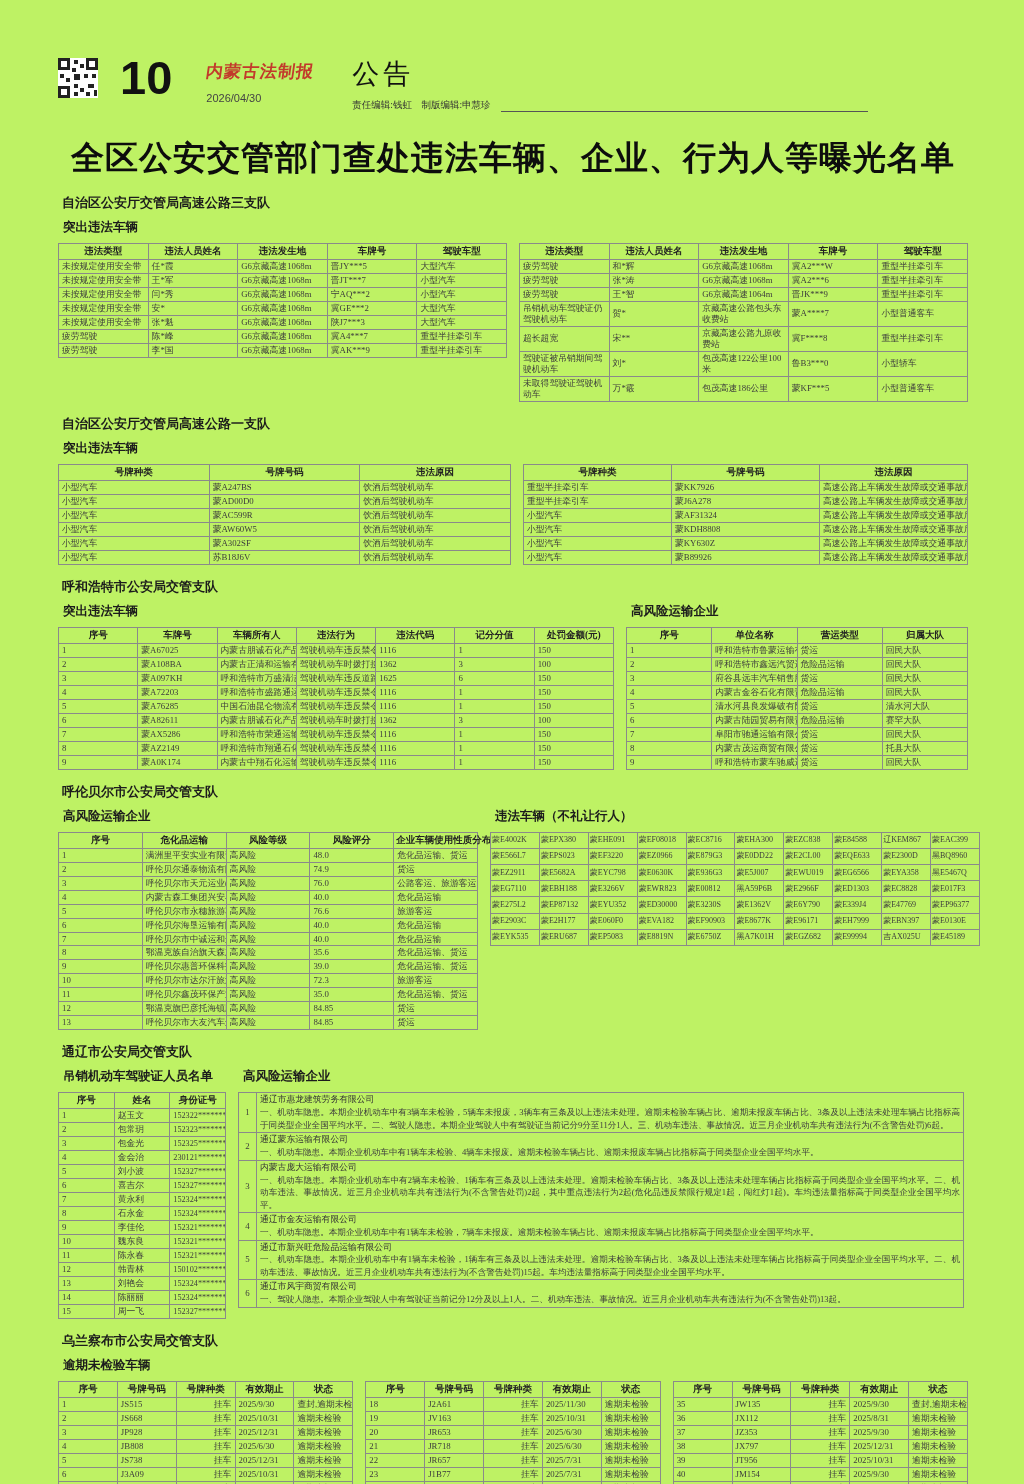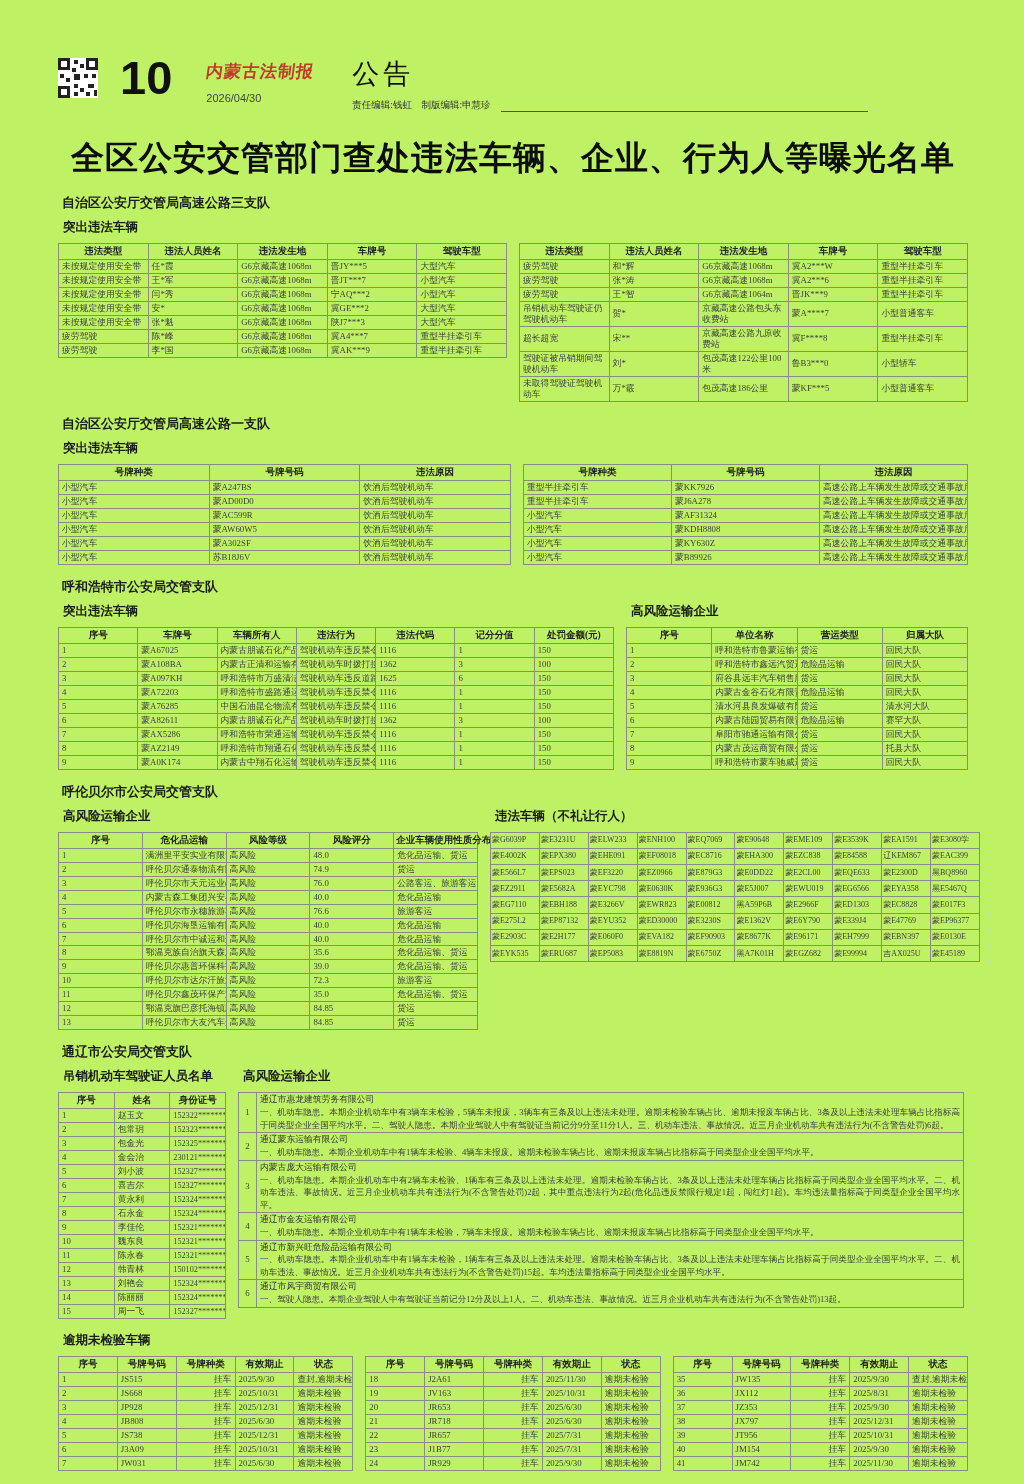--- a/index.html
+++ b/index.html
@@ -637,32 +637,20 @@
                 </tr>
               </tbody>
             </table>
         </div>
         <div class="gap"></div>
         <div>
           <div class="sub-h">违法车辆（不礼让行人）</div>
           <table class="tbl t-plates">
               <tbody>
                 <tr>
-                  <td>蒙G6039P</td>
-                  <td>蒙E3231U</td>
-                  <td>蒙ELW233</td>
-                  <td>蒙ENH100</td>
-                  <td>蒙EQ7069</td>
-                  <td>蒙E90648</td>
-                  <td>蒙EME109</td>
-                  <td>蒙E3539K</td>
-                  <td>蒙EA1591</td>
-                  <td>蒙E3080学</td>
-                </tr>
-                <tr>
                   <td>蒙E4002K</td>
                   <td>蒙EPX380</td>
                   <td>蒙EHE091</td>
                   <td>蒙EF08018</td>
                   <td>蒙EC8716</td>
                   <td>蒙EHA300</td>
                   <td>蒙EZC838</td>
                   <td>蒙E84588</td>
                   <td>辽KEM867</td>
                   <td>蒙EAC399</td>
@@ -884,20 +872,21 @@
                     <div class="c-desc">一、驾驶人隐患。本期企业驾驶人中有驾驶证当前记分12分及以上1人。二、机动车违法、事故情况。近三月企业机动车共有违法行为(不含警告处罚)13起。</div>
                   </td>
                 </tr>
               </tbody>
             </table>
         </div>
       </div>
     </div>
 
     <div class="sec">
+      <div class="sec-h">乌兰察布市公安局交管支队</div>
       <div class="sub-h">逾期未检验车辆</div>
       <div class="cols">
         <table class="tbl t-uv">
             <thead>
               <tr>
                 <th>序号</th>
                 <th>号牌号码</th>
                 <th>号牌种类</th>
                 <th>有效期止</th>
                 <th>状态</th>

